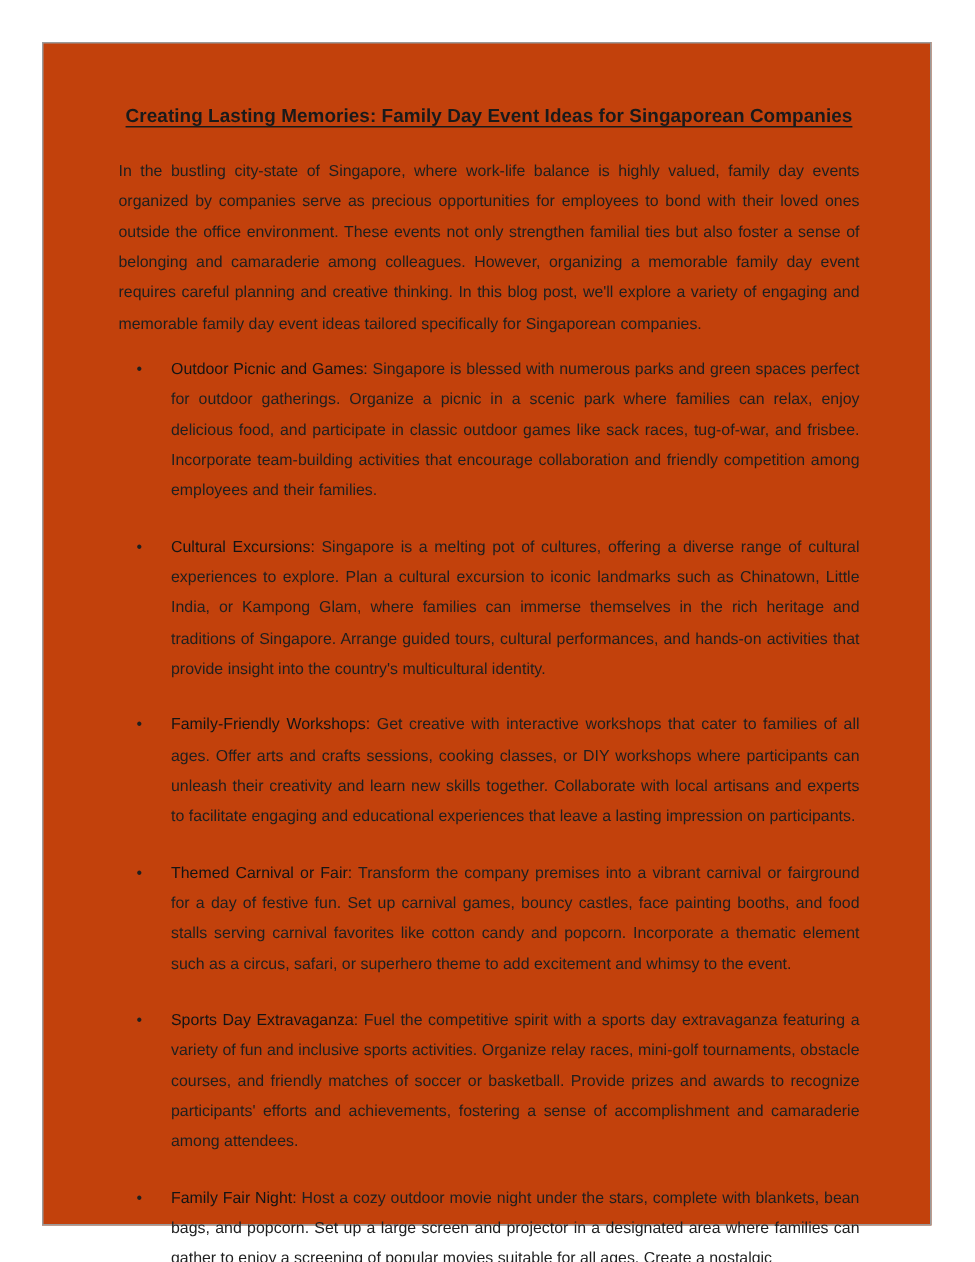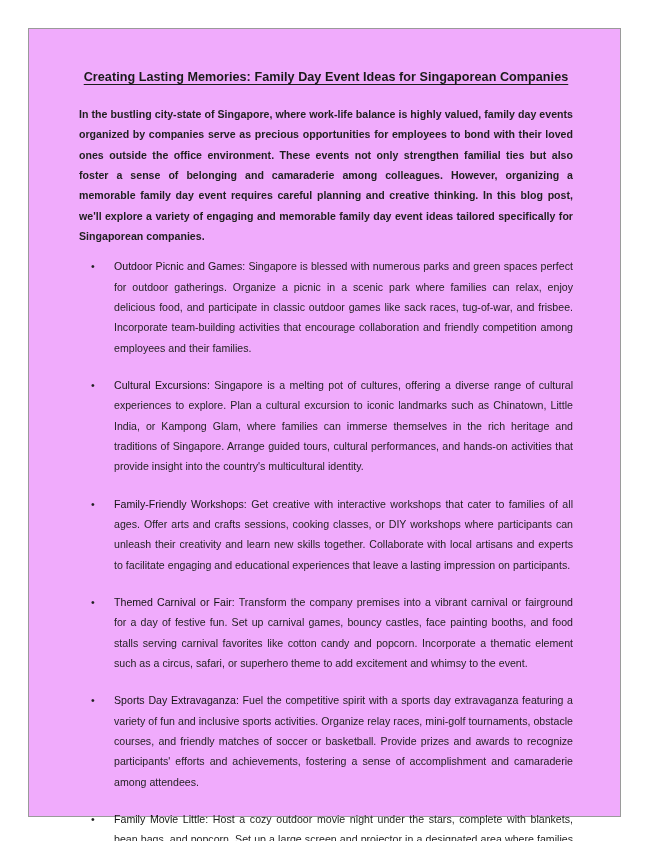--- a/index.html
+++ b/index.html
@@ -15,21 +15,21 @@
   }
 
   #page-frame {
     position: absolute;
     left: 28px;
     top: 28px;
     width: 593px;
     height: 789px;
     border: 1px solid #9a9a9a;
     box-sizing: border-box;
-    background: #f0abfc;
+    background: #c2410c;
   }
 
   #doc-body {
     position: absolute;
     left: 50px;
     top: 40px;
     width: 494px;
   }
 
   #doc-title {
@@ -45,21 +45,20 @@
     white-space: nowrap;
   }
 
   #intro-paragraph {
     font-size: 10.6px;
     color: #1f1f1f;
     text-align: justify;
     line-height: 1.92;
     margin: 0 0 10px 0;
     letter-spacing: 0.01px;
-    font-weight: bold;
   }
 
   #bullet-list {
     list-style: none;
     margin: 0;
     padding: 0;
   }
 
   .bullet-item {
     position: relative;
@@ -122,18 +121,18 @@
         <span class="bullet-lead">Themed Carnival or Fair:</span><span> Transform the company premises into a vibrant carnival or fairground for a day of festive fun. Set up carnival games, bouncy castles, face painting booths, and food stalls serving carnival favorites like cotton candy and popcorn. Incorporate a thematic element such as a circus, safari, or superhero theme to add excitement and whimsy to the event.</span>
       </li>
 
       <li class="bullet-item">
         <span class="bullet-marker">•</span>
         <span class="bullet-lead">Sports Day Extravaganza:</span><span> Fuel the competitive spirit with a sports day extravaganza featuring a variety of fun and inclusive sports activities. Organize relay races, mini-golf tournaments, obstacle courses, and friendly matches of soccer or basketball. Provide prizes and awards to recognize participants' efforts and achievements, fostering a sense of accomplishment and camaraderie among attendees.</span>
       </li>
 
       <li class="bullet-item">
         <span class="bullet-marker">•</span>
-        <span class="bullet-lead">Family Movie Little:</span><span> Host a cozy outdoor movie night under the stars, complete with blankets, bean bags, and popcorn. Set up a large screen and projector in a designated area where families can gather to enjoy a screening of popular movies suitable for all ages. Create a nostalgic</span>
+        <span class="bullet-lead">Family Fair Night:</span><span> Host a cozy outdoor movie night under the stars, complete with blankets, bean bags, and popcorn. Set up a large screen and projector in a designated area where families can gather to enjoy a screening of popular movies suitable for all ages. Create a nostalgic</span>
       </li>
 
     </ul>
   </div>
 </div>
 
 </body></html>

